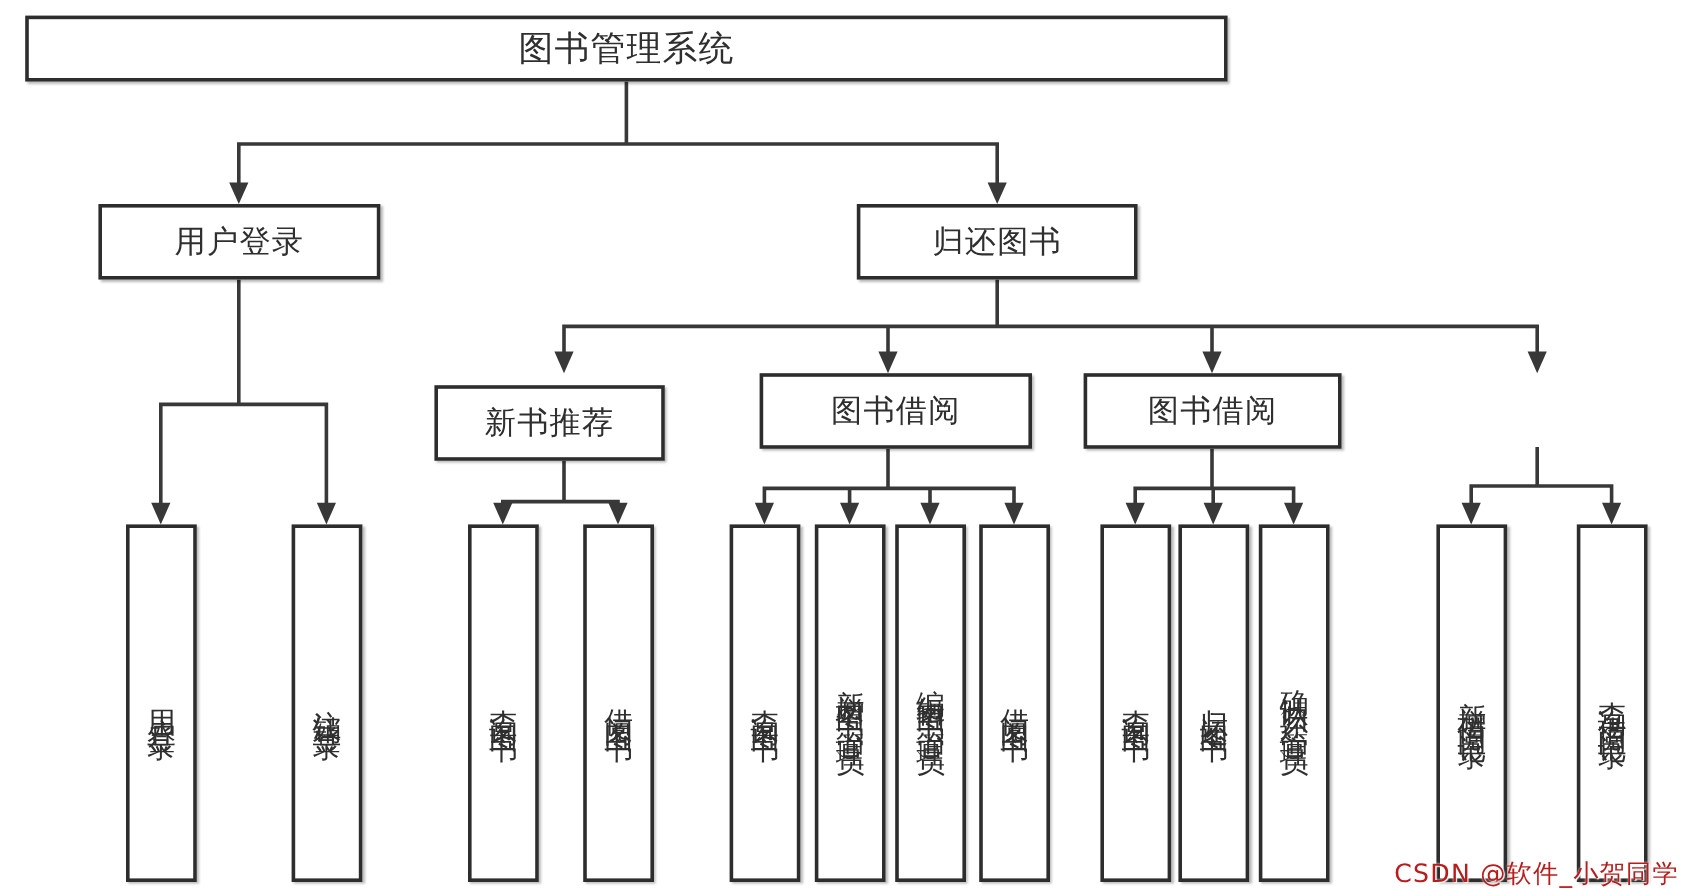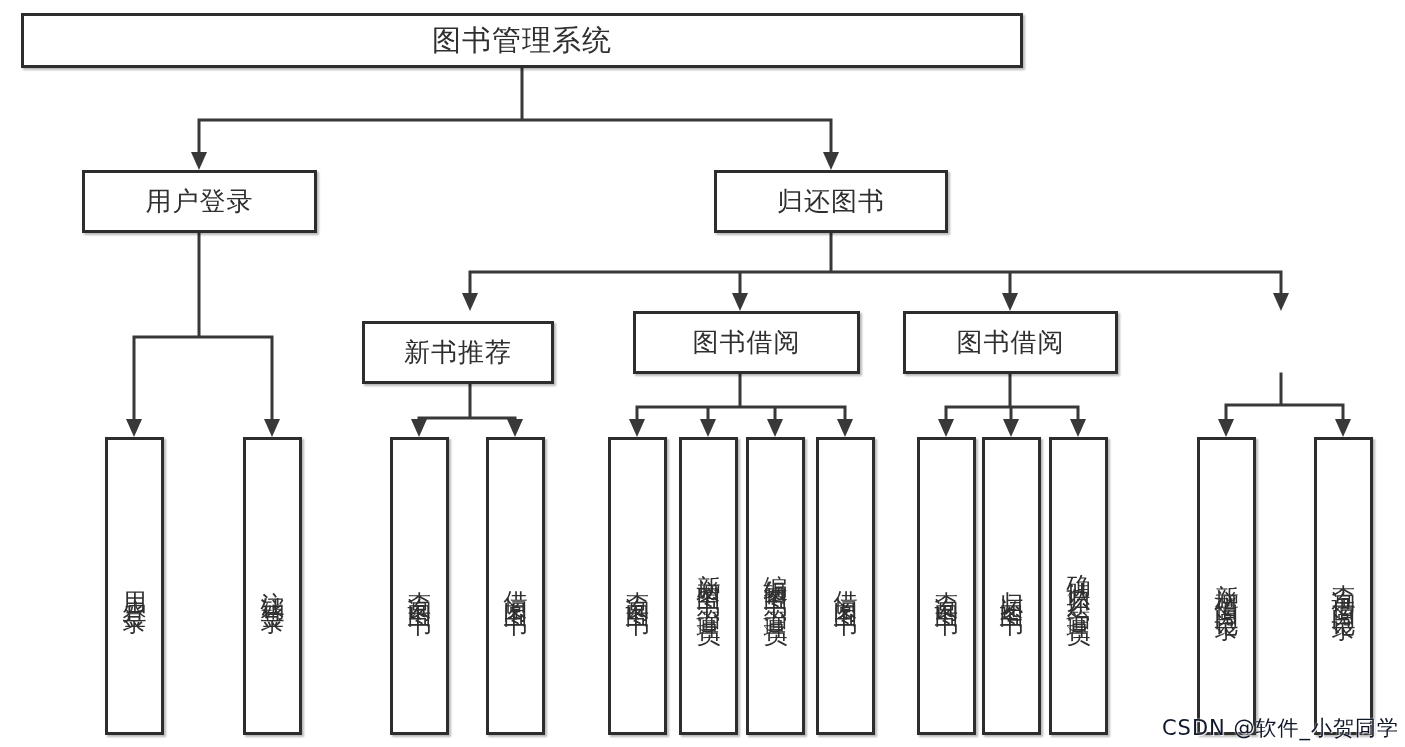--- a/index.html
+++ b/index.html
@@ -15,21 +15,21 @@
   }
   .h-label{font-size:26px;letter-spacing:1px;white-space:nowrap;}
   .root .h-label{font-size:29px;}
   .leaf{width:59px;height:298px;top:437px;}
   .v-label{
     writing-mode:vertical-rl;text-orientation:mixed;
     font-size:24px;letter-spacing:7px;line-height:1;white-space:nowrap;
   }
   .watermark{
     position:absolute;right:6px;bottom:5px;z-index:5;
-    font-size:21px;color:#0f172a;letter-spacing:1px;
+    font-size:21px;color:#b91c1c;letter-spacing:1px;
     text-shadow:0 0 2px #ffffff,1px 1px 1px #ffffff;white-space:nowrap;
   }
 </style>
 </head>
 <body>
 
 <div id="canvas">
 
   <svg id="edges" width="1405" height="747" viewBox="0 0 1405 747">
     <g stroke="#383838" stroke-width="3" fill="none" stroke-linecap="square">

